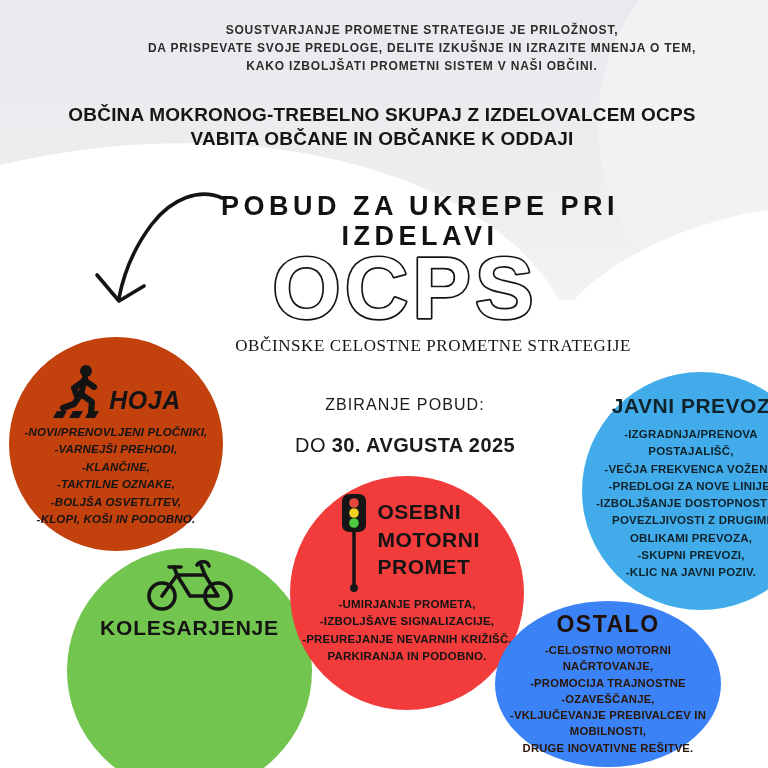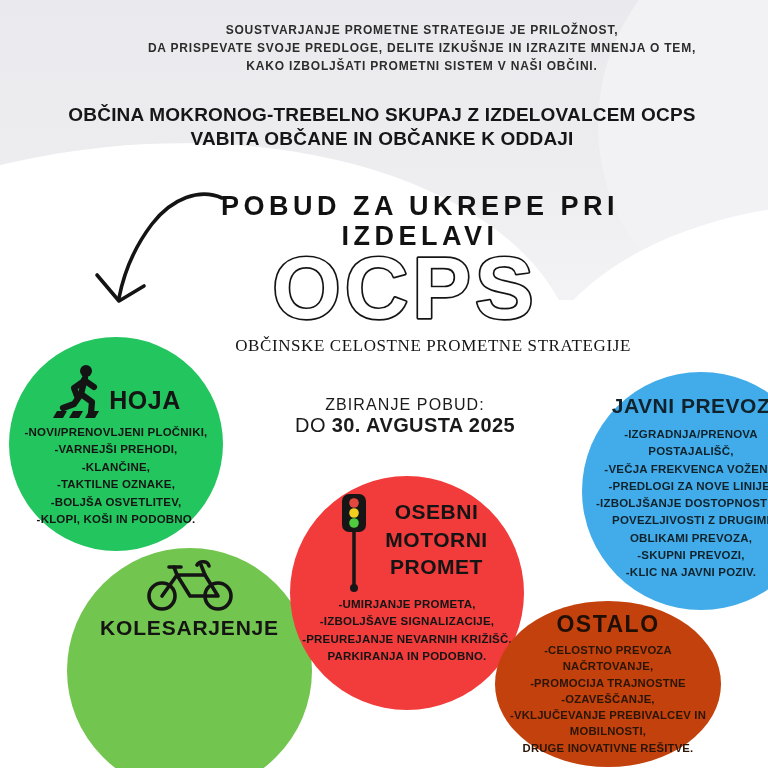--- a/index.html
+++ b/index.html
@@ -24,41 +24,41 @@
   .arrow{position:absolute;left:84px;top:180px;}
 
   .title-main{position:absolute;left:64px;top:191px;width:712px;text-align:center;
     font-size:27px;font-weight:800;letter-spacing:4.5px;line-height:30px;color:#121212;}
   .ocps-wrap{position:absolute;left:145px;top:244px;}
   .subtitle{position:absolute;left:83px;top:336px;width:700px;text-align:center;
     font-family:"Liberation Serif",serif;font-size:17px;letter-spacing:.6px;color:#141414;}
 
   .deadline{position:absolute;left:255px;top:396px;width:300px;text-align:center;color:#1a1a1a;}
   .deadline .lbl{font-size:16px;font-weight:500;letter-spacing:1.1px;}
-  .deadline .date{margin-top:0;font-size:20px;letter-spacing:.4px;}
+  .deadline .date{margin-top:20px;font-size:20px;letter-spacing:.4px;}
   .deadline .date .pre{font-weight:500;}
   .deadline .date .dt{font-weight:800;}
 
   .circle{position:absolute;border-radius:50%;color:#141414;text-align:center;}
   .c-title{font-weight:800;color:#141414;}
   .c-list{font-size:11.5px;font-weight:600;letter-spacing:.2px;line-height:1.52;color:#141414;}
 
   .c-yellow{left:9px;top:337px;width:214px;height:214px;}
   .c-yellow .head{display:flex;justify-content:center;align-items:flex-end;padding-top:27px;}
   .c-yellow .c-title{font-size:25px;letter-spacing:.5px;margin-left:-4px;margin-bottom:3px;}
   .c-yellow .c-list{margin-top:6px;}
 
   .c-green{left:67px;top:548px;width:245px;height:245px;}
   .c-green .head{padding-top:8px;}
   .c-green .c-title{font-size:21px;letter-spacing:.8px;margin-top:0px;}
   .c-green .c-list{margin-top:8px;}
 
   .c-red{left:290px;top:476px;width:234px;height:234px;}
   .c-red .head{display:flex;justify-content:center;align-items:flex-start;padding-top:16px;transform:translateX(10px);}
-  .c-red .c-title{font-size:21px;line-height:1.32;letter-spacing:.5px;text-align:center;width:118px;margin-left:9px;margin-top:6px;}
+  .c-red .c-title{font-size:21px;line-height:1.32;letter-spacing:.5px;text-align:left;width:118px;margin-left:9px;margin-top:6px;}
   .c-red .c-list{margin-top:2px;}
 
   .c-blue{left:582px;top:372px;width:238px;height:238px;}
   .c-blue .head{padding-top:22px;transform:translateX(-10px);}
   .c-blue .c-title{font-size:21px;letter-spacing:.5px;color:#10222c;}
   .c-blue .c-list{margin-top:8px;transform:translateX(-10px);color:#10222c;line-height:1.5;}
 
   .c-brown{left:495px;top:601px;width:226px;height:166px;border-radius:50%;}
   .c-brown .head{padding-top:10px;}
   .c-brown .c-title{font-size:23px;letter-spacing:1.5px;color:#200f04;}
@@ -101,21 +101,21 @@
 
   <div class="subtitle">OBČINSKE CELOSTNE PROMETNE STRATEGIJE</div>
 
   <div class="deadline">
     <div class="lbl">ZBIRANJE POBUD:</div>
     <div class="date">
       <span class="pre">DO </span><span class="dt">30. AVGUSTA 2025</span>
     </div>
   </div>
 
-  <div class="circle c-yellow" style="background-color: #22c55e;">
+  <div class="circle c-yellow" style="background-color: #c2410c; font-style: italic;">
     <div class="head">
       <svg width="62" height="54" viewBox="0 0 62 54">
         <circle cx="35" cy="7" r="6" fill="#141414"></circle>
         <g fill="none" stroke="#141414" stroke-width="6.2" stroke-linecap="round" stroke-linejoin="round">
           <path d="M34 14 L30 30"></path>
           <path d="M33 17 L23 24 L26 32"></path>
           <path d="M33 16 L43 23"></path>
           <path d="M30 30 L41 38 L40 49"></path>
           <path d="M30 30 L23 40 L12 44"></path>
         </g>
@@ -184,26 +184,26 @@
         <div>-VEČJA FREKVENCA VOŽENJ,</div>
         <div>-PREDLOGI ZA NOVE LINIJE,</div>
         <div>-IZBOLJŠANJE DOSTOPNOSTI IN</div>
         <div>POVEZLJIVOSTI Z DRUGIMI</div>
         <div>OBLIKAMI PREVOZA,</div>
         <div>-SKUPNI PREVOZI,</div>
         <div>-KLIC NA JAVNI POZIV.</div>
       </div>
   </div>
 
-  <div class="circle c-brown" style="background-color: #c2410c;">
+  <div class="circle c-brown" style="background-color: #3b82f6;">
     <div class="head">
       <div class="c-title">OSTALO</div>
     </div>
     <div class="c-list">
-        <div>-CELOSTNO PREVOZA</div>
+        <div>-CELOSTNO MOTORNI</div>
         <div>NAČRTOVANJE,</div>
         <div>-PROMOCIJA TRAJNOSTNE</div>
         <div>-OZAVEŠČANJE,</div>
         <div>-VKLJUČEVANJE PREBIVALCEV IN</div>
         <div>MOBILNOSTI,</div>
         <div>DRUGE INOVATIVNE REŠITVE.</div>
       </div>
   </div>
 
 </div>

